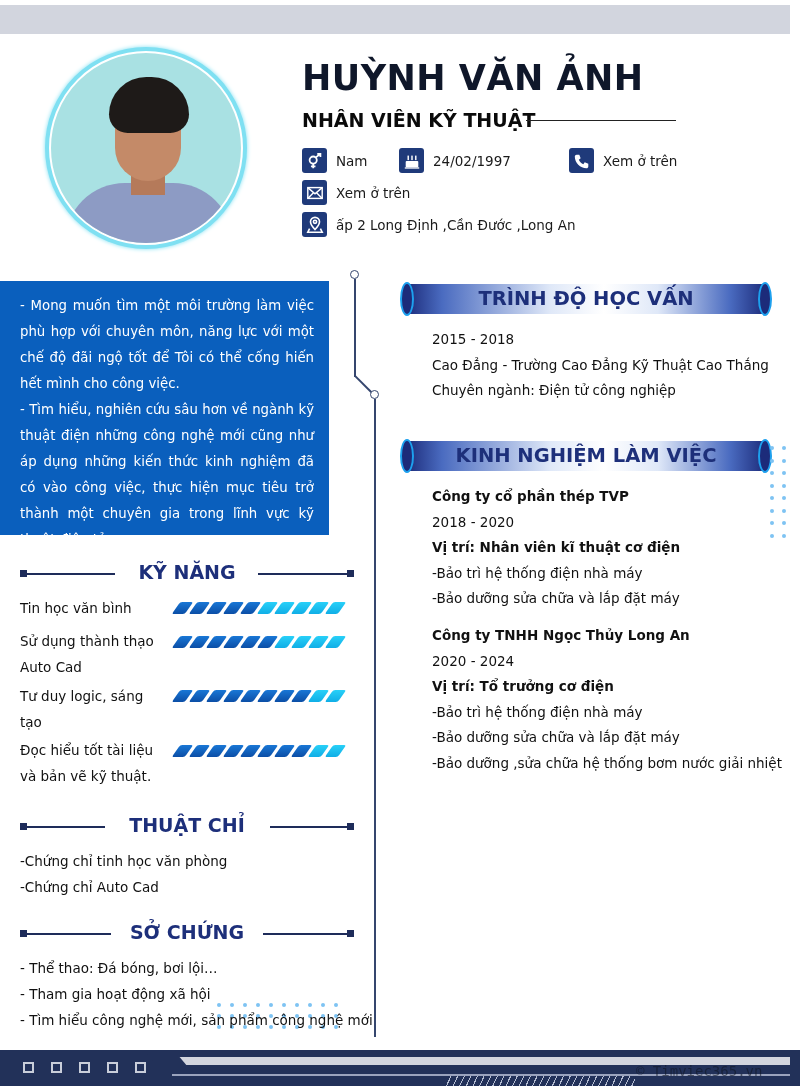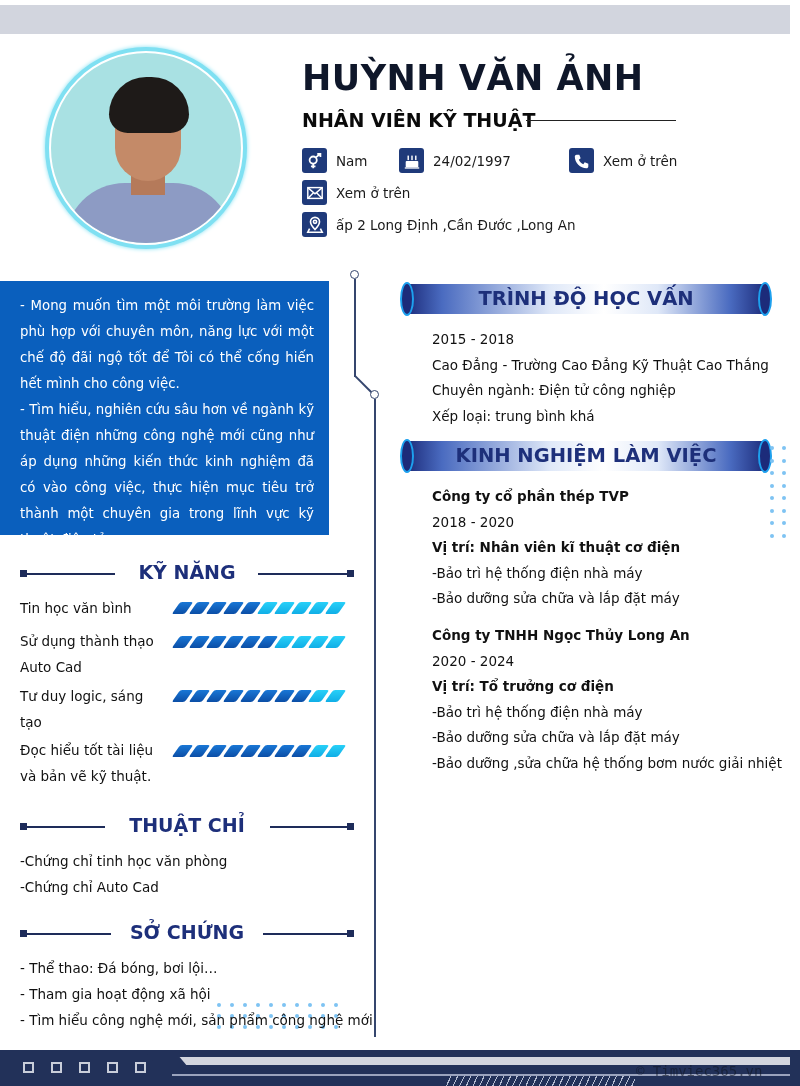--- a/index.html
+++ b/index.html
@@ -274,21 +274,20 @@
 <div class="banner" style="top:282px;">
   <div class="body"></div>
     <div class="cap l"></div>
     <div class="cap r"></div>
   <div class="t">TRÌNH ĐỘ HỌC VẤN</div>
 </div>
 <div class="rtext" style="top:327px;">
   <div>2015 - 2018</div>
   <div>Cao Đẳng - Trường Cao Đẳng Kỹ Thuật Cao Thắng</div>
   <div>Chuyên ngành: Điện tử công nghiệp</div>
-  <div>Xếp loại: trung bình khá</div>
 </div>
 
 <div class="banner" style="top:439px;">
   <div class="body"></div>
     <div class="cap l"></div>
     <div class="cap r"></div>
   <div class="t">KINH NGHIỆM LÀM VIỆC</div>
 </div>
 <div class="dots" style="left:770px;top:446px;grid-template-columns:repeat(2,4px);column-gap:8px;row-gap:8.5px;">
   <span></span>

